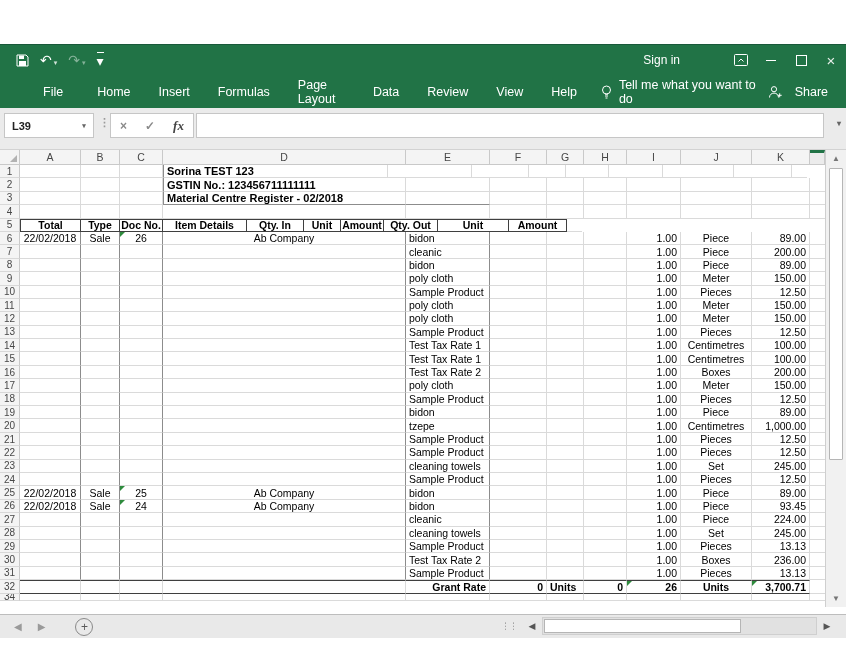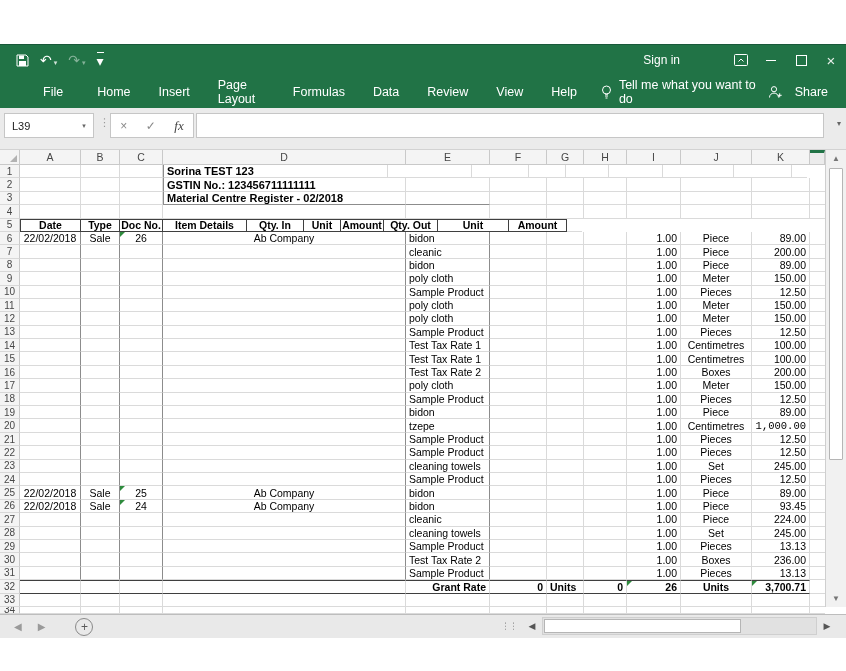--- a/index.html
+++ b/index.html
@@ -27,21 +27,21 @@
   .ribbonrow{position:absolute;left:0;top:76px;width:846px;height:32px;background:#217346;
              display:flex;align-items:center;color:#fff;font-size:12.5px;}
   .rtabs{display:flex;align-items:center;}
   .rtab{padding:0 14px;height:32px;display:flex;align-items:center;cursor:default;}
   .rtab:first-child{padding-left:43px;padding-right:20px;}
   .tellme{display:flex;align-items:center;gap:7px;margin-left:10px;}
   .share{margin-left:auto;margin-right:18px;display:flex;align-items:center;gap:12px;}
 
   
   .fbar{position:absolute;left:0;top:108px;width:846px;height:42px;background:#ebebeb;
-        border-bottom:1px solid #d2d2d2;box-sizing:border-box;}
+        border-bottom:1px solid #d2d2d2;box-sizing:border-box;font-weight:bold;}
   .namebox{position:absolute;left:4px;top:5px;width:88px;height:23px;background:#fff;
            border:1px solid #c6c6c6;display:flex;align-items:center;font-size:11px;color:#222;}
   .namebox .nb-text{padding-left:7px;flex:1;}
   .namebox .nb-caret{width:18px;text-align:center;font-size:7px;color:#666;border-left:1px solid transparent;}
   .fdots{position:absolute;left:99px;top:8px;color:#9a9a9a;font-size:11px;letter-spacing:0;}
   .fbtns{position:absolute;left:110px;top:5px;width:82px;height:23px;background:#fff;border:1px solid #c6c6c6;
          display:flex;align-items:center;justify-content:space-around;color:#8a8a8a;}
   .fbtns .fx{font-family:"Liberation Serif",serif;font-style:italic;font-size:13px;color:#444;}
   .fbtns .gly{font-size:12px;}
   .finput{position:absolute;left:196px;top:5px;right:22px;height:23px;background:#fff;border:1px solid #c6c6c6;}
@@ -139,22 +139,22 @@
         </span>
       <span class="winbtn close-glyph">×</span>
     </div>
   </div>
 
   <div class="ribbonrow">
     <div class="rtabs">
         <div class="rtab">File</div>
         <div class="rtab">Home</div>
         <div class="rtab">Insert</div>
+        <div class="rtab">Formulas</div>
         <div class="rtab">Page Layout</div>
-        <div class="rtab">Formulas</div>
         <div class="rtab">Data</div>
         <div class="rtab">Review</div>
         <div class="rtab">View</div>
         <div class="rtab">Help</div>
       </div>
     <div class="tellme">
       <span>
         <svg width="11" height="15" viewBox="0 0 11 15">
             <circle cx="5.5" cy="5" r="4" fill="none" stroke="#fff"></circle>
             <path d="M4 9.2h3M4 11h3M4.5 13h2" stroke="#fff" fill="none"></path>
@@ -261,21 +261,21 @@
         <div class="cell col-F al-right" style="width: 57px;"></div>
         <div class="cell col-G al-left" style="width: 37px;"></div>
         <div class="cell col-H al-right" style="width: 43px;"></div>
         <div class="cell col-I al-right" style="width: 54px;"></div>
         <div class="cell col-J al-center" style="width: 71px;"></div>
         <div class="cell col-K al-right" style="width: 58px;"></div>
         <div class="lcell"></div>
       </div>
       <div class="grow">
         <div class="rownum">5</div>
-        <div class="cell col-A al-center hc" style="width: 61px;">Date</div>
+        <div class="cell col-A al-center hc" style="width: 61px;">Total</div>
         <div class="cell col-B al-center hc" style="width: 39px;">Type</div>
         <div class="cell col-C al-center hc" style="width: 43px;">Doc No.</div>
         <div class="cell col-E al-center hc" style="width: 84px;">Item Details</div>
         <div class="cell col-F al-center hc" style="width: 57px;">Qty. In</div>
         <div class="cell col-G al-center hc" style="width: 37px;">Unit</div>
         <div class="cell col-H al-center hc" style="width: 43px;">Amount</div>
         <div class="cell col-I al-center hc" style="width: 54px;">Qty. Out</div>
         <div class="cell col-J al-center hc" style="width: 71px;">Unit</div>
         <div class="cell col-K al-center hc" style="width: 58px;">Amount</div>
         <div class="lcell"></div>
@@ -495,21 +495,21 @@
         <div class="cell col-A al-center vd" style="width: 61px;"></div>
         <div class="cell col-B al-center vd" style="width: 39px;"></div>
         <div class="cell col-C al-center vd" style="width: 43px;"></div>
         <div class="cell col-D al-center vd" style="width: 243px;"></div>
         <div class="cell col-E al-left vd" style="width: 84px;">tzepe</div>
         <div class="cell col-F al-right" style="width: 57px;"></div>
         <div class="cell col-G al-left" style="width: 37px;"></div>
         <div class="cell col-H al-right" style="width: 43px;"></div>
         <div class="cell col-I al-right" style="width: 54px;">1.00</div>
         <div class="cell col-J al-center" style="width: 71px;">Centimetres</div>
-        <div class="cell col-K al-right" style="width: 58px; font-family: Liberation Mono, monospace;">1,000.00</div>
+        <div class="cell col-K al-right" style="width: 58px;">1,000.00</div>
         <div class="lcell"></div>
       </div>
       <div class="grow">
         <div class="rownum">21</div>
         <div class="cell col-A al-center vd" style="width: 61px;"></div>
         <div class="cell col-B al-center vd" style="width: 39px;"></div>
         <div class="cell col-C al-center vd" style="width: 43px;"></div>
         <div class="cell col-D al-center vd" style="width: 243px;"></div>
         <div class="cell col-E al-left vd" style="width: 84px;">Sample Product</div>
         <div class="cell col-F al-right" style="width: 57px;"></div>
@@ -678,35 +678,20 @@
         <div class="cell col-D al-center tc" style="width: 243px;"></div>
         <div class="cell col-E al-right tc" style="width: 84px;">Grant Rate</div>
         <div class="cell col-F al-right tc" style="width: 57px;">0</div>
         <div class="cell col-G al-left tc" style="width: 37px;">Units</div>
         <div class="cell col-H al-right tc" style="width: 43px;">0</div>
         <div class="cell col-I al-right tc tri" style="width: 54px;">26</div>
         <div class="cell col-J al-center tc" style="width: 71px;">Units</div>
         <div class="cell col-K al-right tc tri" style="width: 58px;">3,700.71</div>
         <div class="lcell"></div>
       </div>
-      <div class="grow">
-        <div class="rownum">33</div>
-        <div class="cell col-A al-center" style="width: 61px;"></div>
-        <div class="cell col-B al-center" style="width: 39px;"></div>
-        <div class="cell col-C al-center" style="width: 43px;"></div>
-        <div class="cell col-D al-center" style="width: 243px;"></div>
-        <div class="cell col-E al-left" style="width: 84px;"></div>
-        <div class="cell col-F al-right" style="width: 57px;"></div>
-        <div class="cell col-G al-left" style="width: 37px;"></div>
-        <div class="cell col-H al-right" style="width: 43px;"></div>
-        <div class="cell col-I al-right" style="width: 54px;"></div>
-        <div class="cell col-J al-center" style="width: 71px;"></div>
-        <div class="cell col-K al-right" style="width: 58px;"></div>
-        <div class="lcell"></div>
-      </div>
       <div class="grow partial">
         <div class="rownum">34</div>
         <div class="cell col-A al-center" style="width: 61px;"></div>
         <div class="cell col-B al-center" style="width: 39px;"></div>
         <div class="cell col-C al-center" style="width: 43px;"></div>
         <div class="cell col-D al-center" style="width: 243px;"></div>
         <div class="cell col-E al-left" style="width: 84px;"></div>
         <div class="cell col-F al-right" style="width: 57px;"></div>
         <div class="cell col-G al-left" style="width: 37px;"></div>
         <div class="cell col-H al-right" style="width: 43px;"></div>

